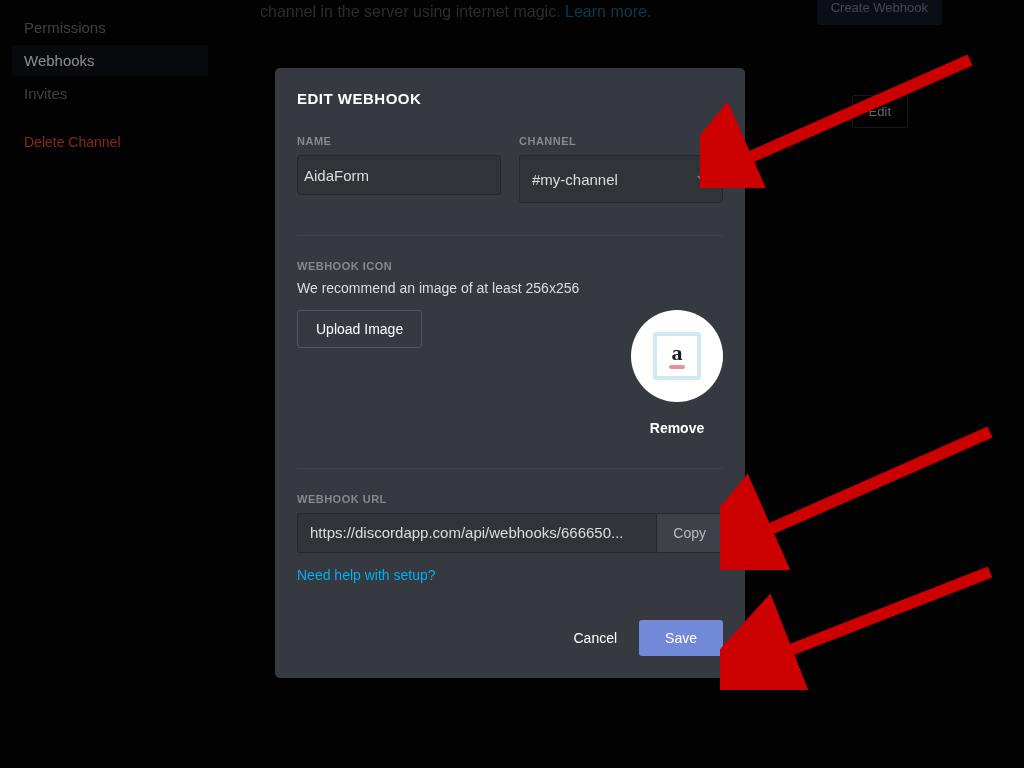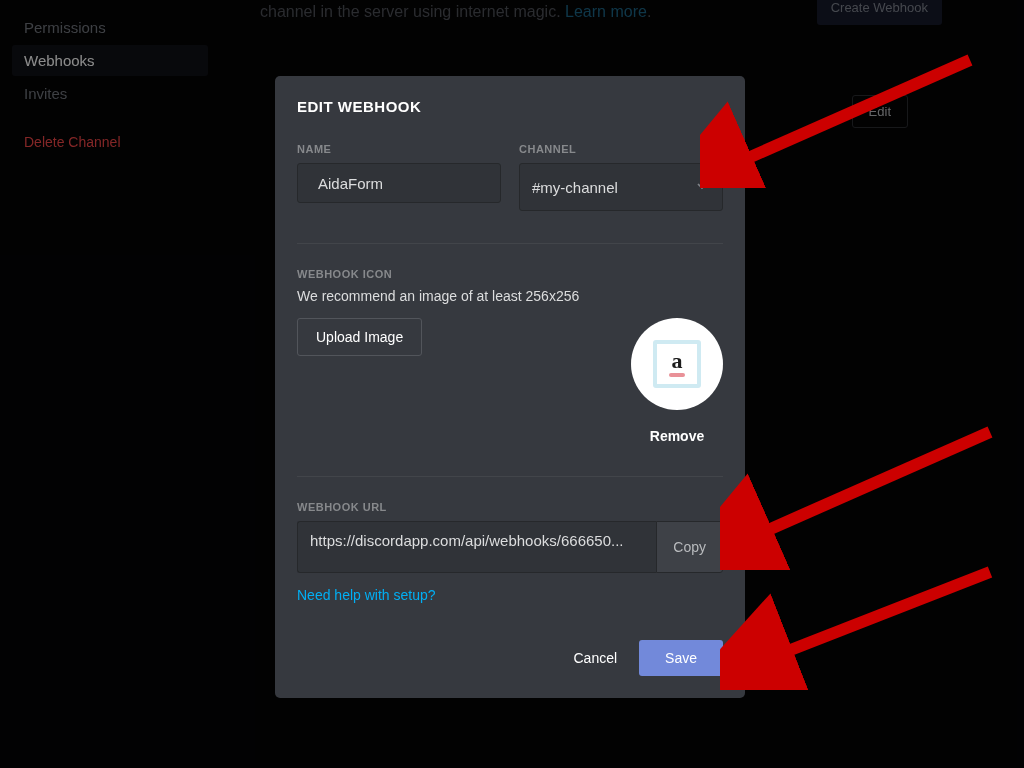--- a/index.html
+++ b/index.html
@@ -78,21 +78,21 @@
     }
     
     .modal-overlay {
       position: absolute;
       inset: 0;
       background: rgba(0,0,0,0.45);
     }
     .modal {
       position: absolute;
       left: 275px;
-      top: 76px;
+      top: 68px;
       width: 470px;
       background: #36393f;
       border-radius: 5px;
       padding: 22px 22px;
     }
     .modal h2 {
       color: #ffffff;
       font-size: 15px;
       font-weight: 700;
       letter-spacing: 0.5px;
@@ -108,21 +108,21 @@
       font-size: 11px;
       font-weight: 700;
       color: #87898c;
       letter-spacing: 0.5px;
       margin-bottom: 8px;
     }
     .input-text {
       background: #303338;
       border: 1px solid #26282b;
       border-radius: 3px;
-      padding: 10px 20px;
+      padding: 10px 6px;
       color: #dcddde;
       font-size: 15px;
       height: 40px;
       width: 100%;
     }
     .select {
       background: #303338;
       border: 1px solid #26282b;
       border-radius: 3px;
       padding: 0 12px;
@@ -203,21 +203,21 @@
       align-items: stretch;
     }
     .url-input {
       background: #303338;
       border: 1px solid #26282b;
       border-right: none;
       border-radius: 3px 0 0 3px;
       padding: 10px 12px;
       color: #dcddde;
       font-size: 15px;
-      height: 52px;
+      height: 40px;
       flex: 1;
       overflow: hidden;
       white-space: nowrap;
       text-overflow: ellipsis;
     }
     .copy-btn {
       background: #3e4147;
       border: 1px solid #26282b;
       border-radius: 0 3px 3px 0;
       color: #b9bbbe;

